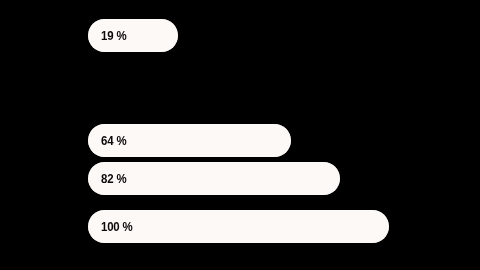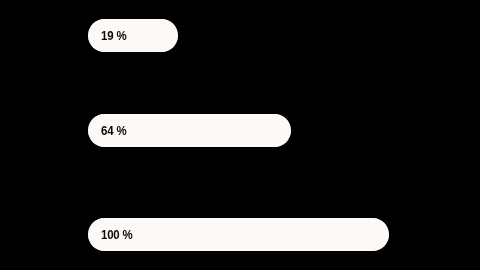--- a/index.html
+++ b/index.html
@@ -65,25 +65,29 @@
 
 <div id="chart-canvas" style="width: 480px; height: 270px; background: rgb(0, 0, 0);">
   <div class="plot-area">
 
     <div class="bar-row row-0" style="left: 88px; top: 19px; width: 90px; height: 33px;">
       <div class="bar-track" style="background: rgb(253, 249, 247); height: 33px; border-radius: 16.5px;"></div>
       <span class="bar-label" style="color: rgb(12, 10, 9); height: 33px; line-height: 33px;">19 %</span>
     </div>
 
 
-    <div class="bar-row row-2" style="left: 88px; top: 114px; width: 203px; height: 33px; text-align: right;">
+    <div class="bar-row row-2" style="left: 88px; top: 124px; width: 203px; height: 33px; text-align: right;">
       <div class="bar-track" style="background: rgb(253, 249, 247); height: 33px; border-radius: 16.5px;"></div>
       <span class="bar-label" style="color: rgb(12, 10, 9); height: 33px; line-height: 33px;">64 %</span>
     </div>
 
+    <div class="bar-row row-3" style="left: 88px; top: 162px; width: 252px; height: 33px;">
+      <div class="bar-track" style="background: rgb(253, 249, 247); height: 33px; border-radius: 16.5px;"></div>
+      <span class="bar-label" style="color: rgb(12, 10, 9); height: 33px; line-height: 33px;">82 %</span>
+    </div>
 
-    <div class="bar-row row-4" style="left: 88px; top: 218px; width: 301px; height: 25px;">
+    <div class="bar-row row-4" style="left: 88px; top: 210px; width: 301px; height: 25px;">
       <div class="bar-track" style="background: rgb(253, 249, 247); height: 33px; border-radius: 16.5px;"></div>
       <span class="bar-label" style="color: rgb(12, 10, 9); height: 33px; line-height: 33px;">100 %</span>
     </div>
 
   </div>
 </div>
 
 </body></html>

